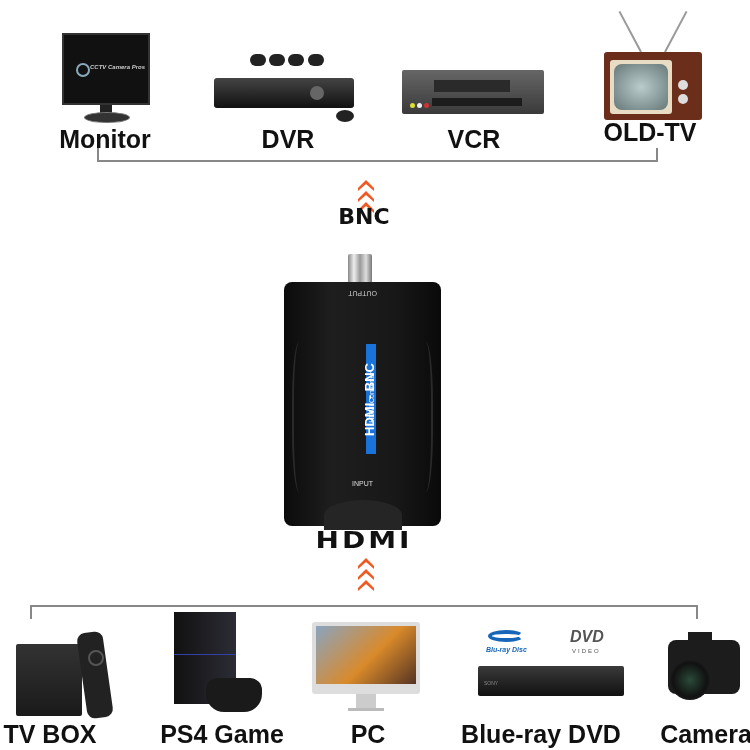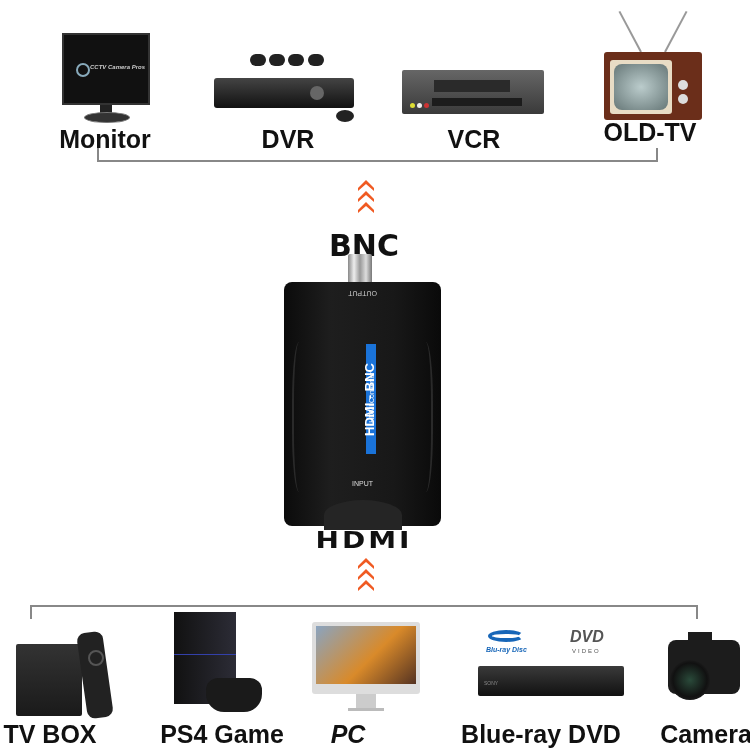--- a/index.html
+++ b/index.html
@@ -58,21 +58,21 @@
 <div class="bracket" style="left:591px;top:148px;width:65px;height:12px;border-width:0 2px 2px 0;"></div>
 
 <div class="abs" style="left:358px;top:178px;width:16px;height:40px;">
   <svg width="16" height="40" viewBox="0 0 16 40">
     <path d="M0 10 L8 2 L16 10 L16 13 L8 6 L0 13Z" fill="#f05a22"></path>
     <path d="M0 21 L8 13 L16 21 L16 24 L8 17 L0 24Z" fill="#f05a22"></path>
     <path d="M0 32 L8 24 L16 32 L16 35 L8 28 L0 35Z" fill="#f05a22"></path>
   </svg>
 </div>
 
-<div class="label" style="left:364px;top:228px;font-size:30px;font-family:'DejaVu Sans',sans-serif;">BNC</div>
+<div class="label" style="left:364px;top:204px;font-size:22px;font-family:'DejaVu Sans',sans-serif;">BNC</div>
 
 <div class="abs" style="left:348px;top:254px;width:24px;height:32px;background:linear-gradient(90deg,#888,#eee,#999,#ddd,#777);border-radius:2px;"></div>
 
 <div class="abs" style="left:284px;top:282px;width:157px;height:244px;background:linear-gradient(90deg,#0b0b0b,#1e1e1e 30%,#181818 70%,#0a0a0a);border-radius:8px;">
   <div style="position:absolute;left:0;width:157px;top:8px;text-align:center;color:#ccc;font-size:7px;transform:rotate(180deg);">OUTPUT</div>
   <div style="position:absolute;left:8px;top:60px;width:16px;height:150px;border-left:2px solid #2a2a2a;border-radius:40% 0 0 40%;"></div>
   <div style="position:absolute;right:8px;top:60px;width:16px;height:150px;border-right:2px solid #2a2a2a;border-radius:0 40% 40% 0;"></div>
   <div style="position:absolute;left:82px;top:62px;width:10px;height:110px;background:#1a73d9;"></div>
   <div style="position:absolute;left:30px;top:110px;width:110px;text-align:center;color:#fff;font-weight:bold;font-size:13px;transform:rotate(-90deg);white-space:nowrap;">HDMI - BNC</div>
   <div style="position:absolute;left:32px;top:112px;width:110px;text-align:center;color:#fff;font-size:7px;transform:rotate(-90deg);white-space:nowrap;">HDMI Converter</div>
@@ -105,21 +105,21 @@
   <div style="position:absolute;left:36px;top:66px;width:56px;height:34px;background:#1a1a1a;border-radius:12px 12px 18px 18px;"></div>
 </div>
 <div class="label" style="left:222px;top:720px;">PS4 Game</div>
 
 <div class="device" style="left:312px;top:622px;width:108px;height:98px;">
   <div style="position:absolute;left:0;top:0;width:108px;height:72px;background:#ddd;border-radius:3px;"></div>
   <div style="position:absolute;left:4px;top:4px;width:100px;height:58px;background:linear-gradient(135deg,#8aa4c0,#d98a2a 55%,#553322);"></div>
   <div style="position:absolute;left:44px;top:72px;width:20px;height:14px;background:#ccc;"></div>
   <div style="position:absolute;left:36px;top:86px;width:36px;height:3px;background:#bbb;"></div>
 </div>
-<div class="label" style="left:348px;top:720px;font-style:italic;">PC</div>
+<div class="label" style="left:368px;top:720px;">PC</div>
 
 <div class="device" style="left:476px;top:628px;width:150px;height:80px;">
   <div style="position:absolute;left:12px;top:2px;width:36px;height:12px;border-radius:50%;border:4px solid #1766b8;border-right-color:transparent;box-sizing:border-box;"></div>
   <div style="position:absolute;left:10px;top:18px;font-size:7px;font-style:italic;font-weight:bold;color:#1766b8;white-space:nowrap;">Blu-ray Disc</div>
   <div style="position:absolute;left:94px;top:0;font-size:16px;font-style:italic;font-weight:bold;color:#555;">DVD</div>
   <div style="position:absolute;left:96px;top:20px;font-size:6px;letter-spacing:2px;color:#555;">VIDEO</div>
   <div style="position:absolute;left:2px;top:38px;width:146px;height:30px;background:linear-gradient(#3a3a3a,#111);border-radius:2px;"></div>
   <div style="position:absolute;left:8px;top:52px;font-size:5px;color:#888;">SONY</div>
 </div>
 <div class="label" style="left:541px;top:720px;">Blue-ray DVD</div>

